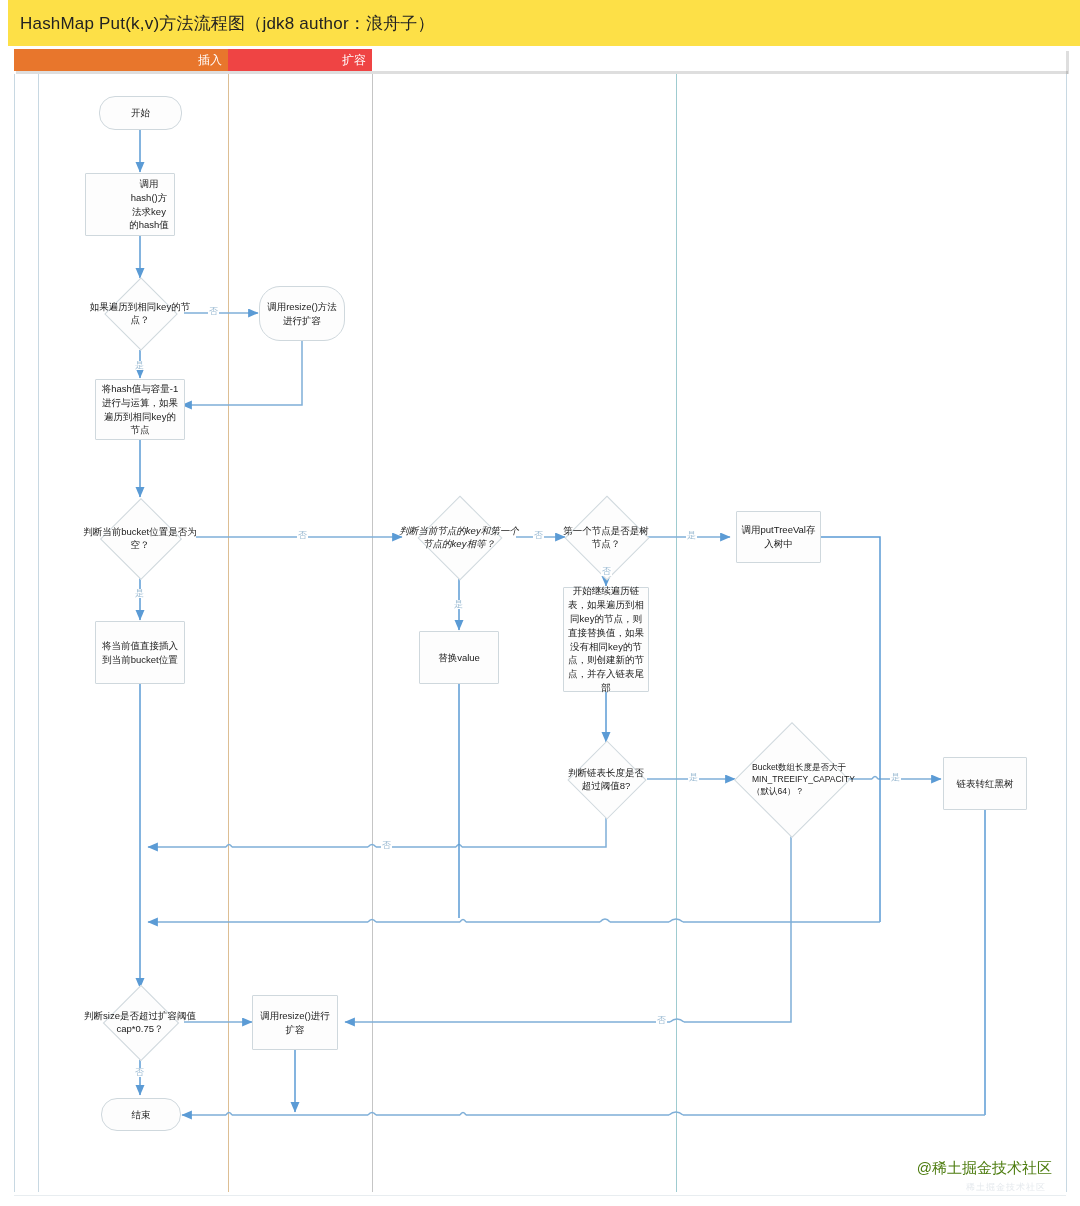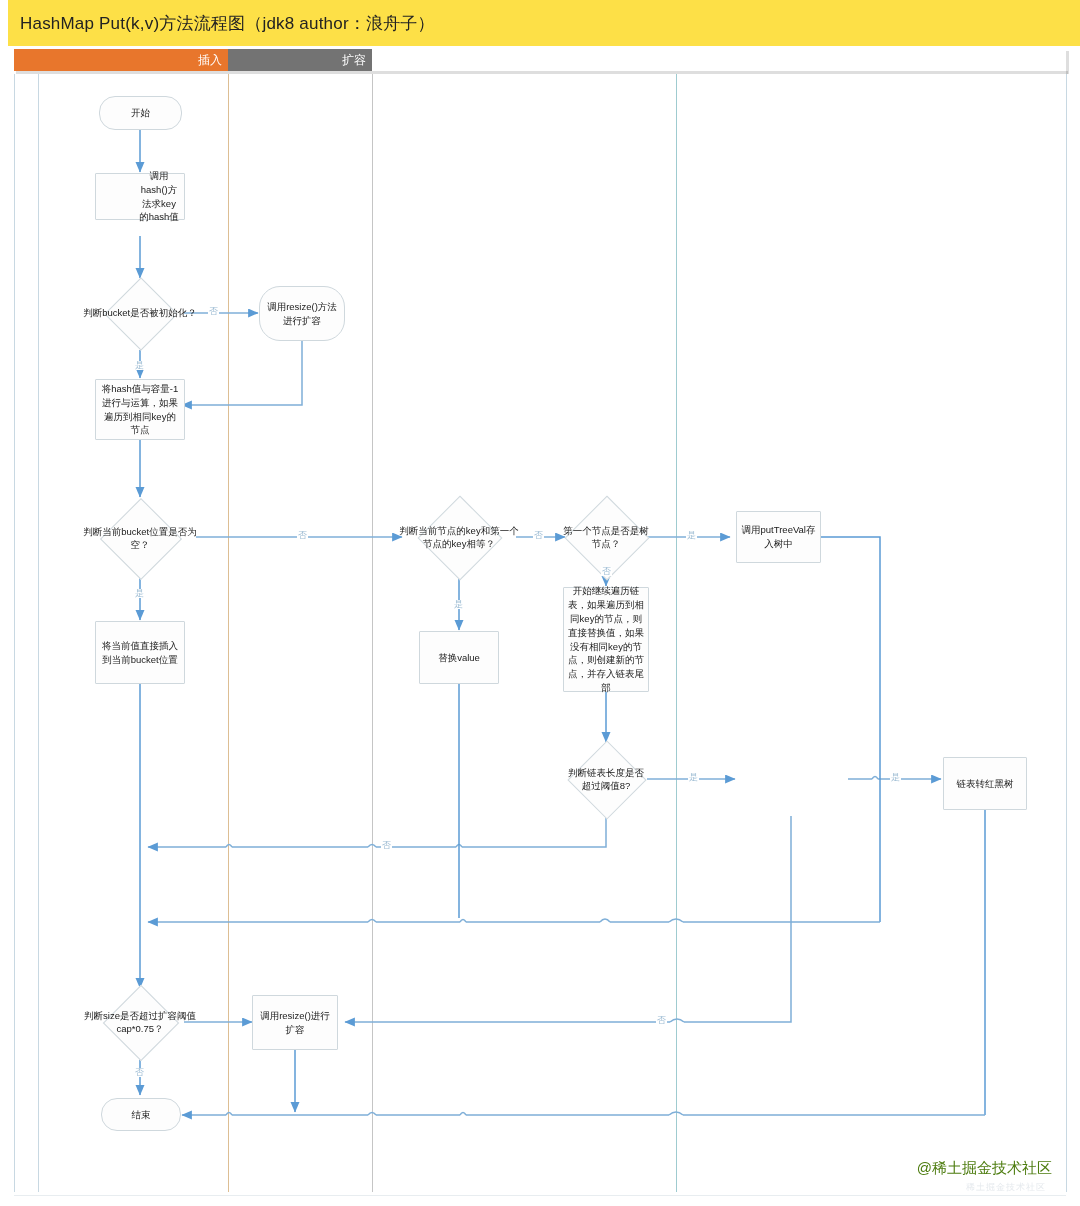--- a/index.html
+++ b/index.html
@@ -101,21 +101,21 @@
 
 <div id="page">
 
   <div id="title-bar">
     <div id="title-text">HashMap Put(k,v)方法流程图（jdk8 author：浪舟子）</div>
   </div>
 
   <div class="lane-head" style="left:14px;width:214px;background:#E8762C;">
     <span>插入</span>
   </div>
-  <div class="lane-head" style="left:228px;width:144px;background:#737373;">
+  <div class="lane-head" style="left:228px;width:144px;background:#ef4444;">
     <span>扩容</span>
   </div>
   <div id="lane-shadow"></div>
   <div id="lane-shadow-r"></div>
 
   <div class="vline" style="left:14px; top:74px;height:1118px;background:#C8D8E2;"></div>
   <div class="vline" style="left:38px; top:74px;height:1118px;background:#C8D8E2;"></div>
   <div class="vline" style="left:228px;top:74px;height:1118px;background:#DDBE93;"></div>
   <div class="vline" style="left:372px;top:74px;height:1118px;background:#C5C5C5;"></div>
   <div class="vline" style="left:676px;top:74px;height:1118px;background:#9FCBD0;"></div>
@@ -194,47 +194,47 @@
       <path d="M226,1115 q3,-5 6,0" stroke="#7FAFD8"></path>
 
       <path d="M459,684 L459,918"></path>
     </g>
   </svg>
 
   <div class="node term" style="left:99px;top:96px;width:83px;height:34px;">
     <span class="txt">开始</span>
   </div>
 
-  <div class="node proc" style="left:95px;top:173px;width:90px;height:47px;padding-left:42px;">
+  <div class="node proc" style="left:85px;top:173px;width:90px;height:63px;padding-left:42px;">
     <span class="txt">调用hash()方法求key的hash值</span>
   </div>
 
   <div class="dia-wrap" style="left:115px;top:288px;width:50px;height:50px;">
     <div class="dia-shape"></div>
-    <div class="dia-label wide">判断bucket是否被初始化？</div>
+    <div class="dia-label wide">如果遍历到相同key的节点？</div>
   </div>
 
   <div class="node proc" style="left:259px;top:286px;width:86px;height:55px;border-radius:21px;">
     <span class="txt">调用resize()方法进行扩容</span>
   </div>
 
   <div class="node proc" style="left:95px;top:379px;width:90px;height:61px;">
     <span class="txt">将hash值与容量-1进行与运算，如果遍历到相同key的节点</span>
   </div>
 
   <div class="dia-wrap" style="left:112px;top:510px;width:56px;height:56px;">
     <div class="dia-shape"></div>
     <div class="dia-label wide">判断当前bucket位置是否为空？</div>
   </div>
 
   <div class="node proc" style="left:95px;top:621px;width:90px;height:63px;">
     <span class="txt">将当前值直接插入到当前bucket位置</span>
   </div>
 
-  <div class="dia-wrap" style="left:430px;top:508px;width:58px;height:58px;">
+  <div class="dia-wrap" style="left:430px;top:508px;width:58px;height:58px;font-style:italic;">
     <div class="dia-shape"></div>
     <div class="dia-label wide">判断当前节点的key和第一个节点的key相等？</div>
   </div>
 
   <div class="node proc" style="left:419px;top:631px;width:80px;height:53px;">
     <span class="txt">替换value</span>
   </div>
 
   <div class="dia-wrap" style="left:577px;top:508px;width:58px;height:58px;">
     <div class="dia-shape"></div>
@@ -247,20 +247,24 @@
 
   <div class="node proc" style="left:563px;top:587px;width:86px;height:105px;">
     <span class="txt">开始继续遍历链表，如果遍历到相同key的节点，则直接替换值，如果没有相同key的节点，则创建新的节点，并存入链表尾部</span>
   </div>
 
   <div class="dia-wrap" style="left:579px;top:752px;width:54px;height:54px;">
     <div class="dia-shape"></div>
     <div class="dia-label">判断链表长度是否超过阈值8?</div>
   </div>
 
+  <div class="dia-wrap" style="left:751px;top:739px;width:80px;height:80px;">
+    <div class="dia-shape"></div>
+    <div class="dia-label left" style="left:-3px;width:calc(100% + 6px);font-size:8.5px;">Bucket数组长度是否大于MIN_TREEIFY_CAPACITY（默认64）？</div>
+  </div>
 
   <div class="node proc" style="left:943px;top:757px;width:84px;height:53px;">
     <span class="txt">链表转红黑树</span>
   </div>
 
   <div class="dia-wrap" style="left:114px;top:996px;width:52px;height:52px;">
     <div class="dia-shape"></div>
     <div class="dia-label wide">判断size是否超过扩容阈值cap*0.75？</div>
   </div>
 

